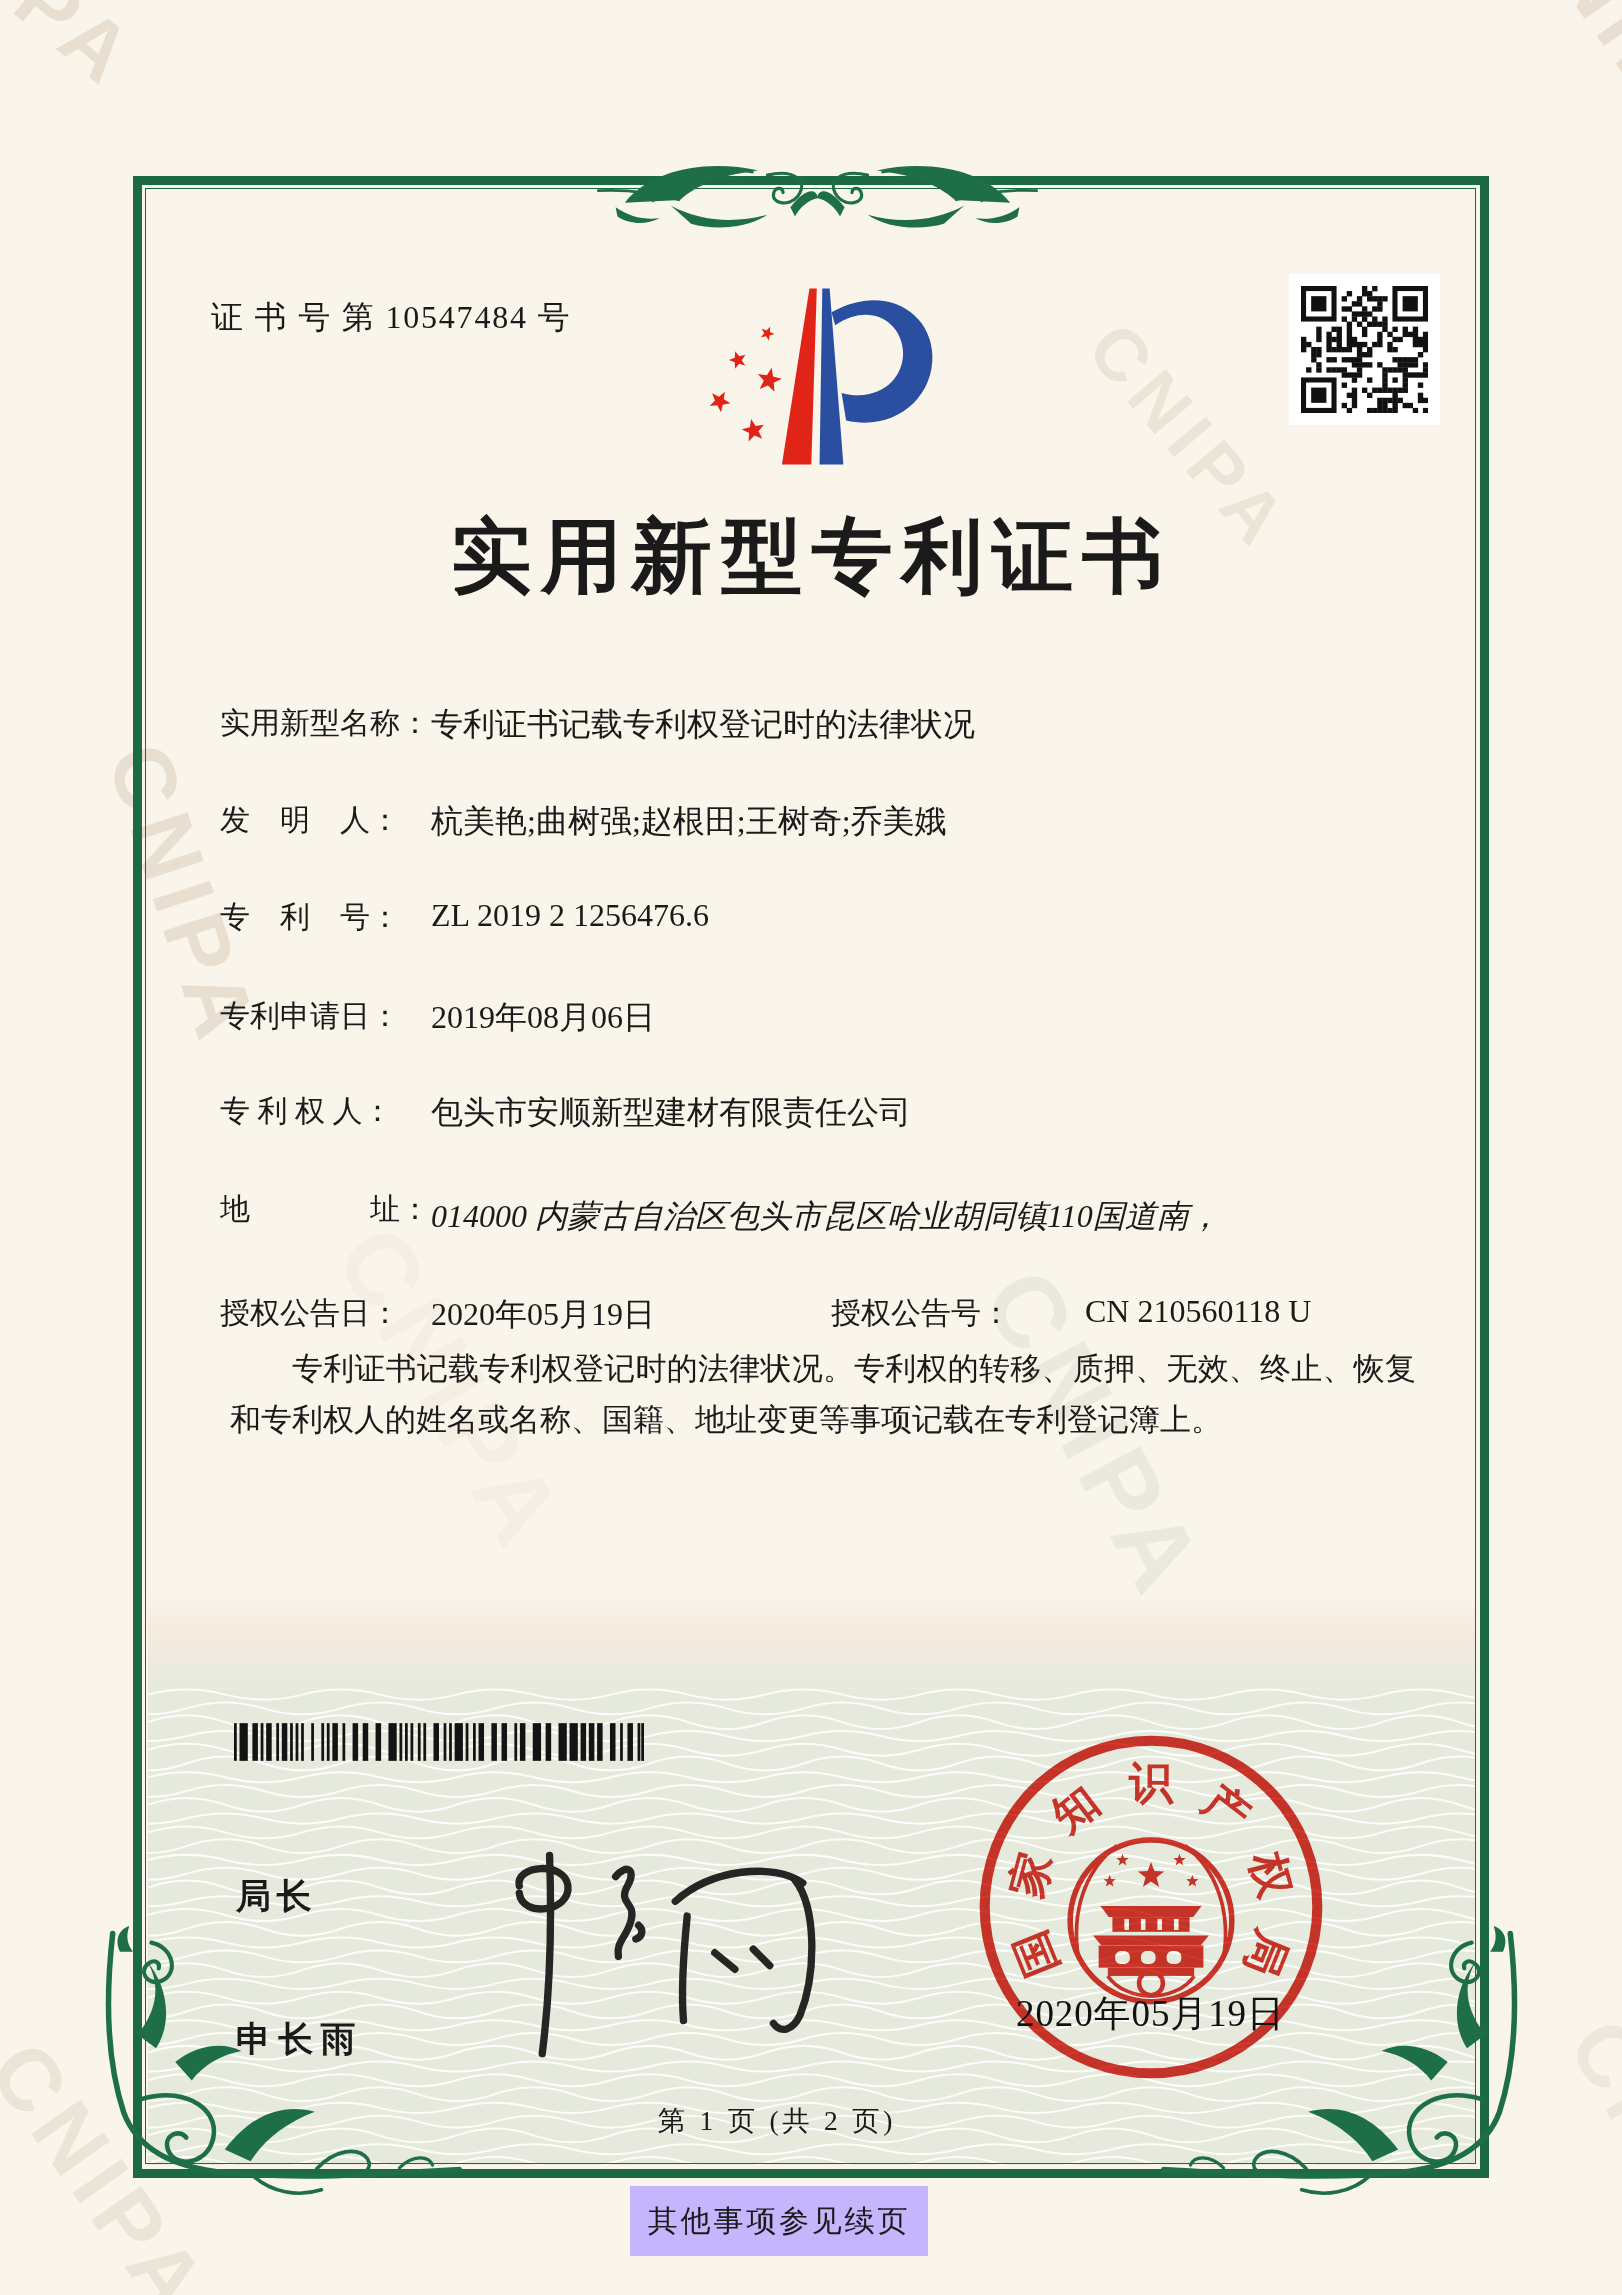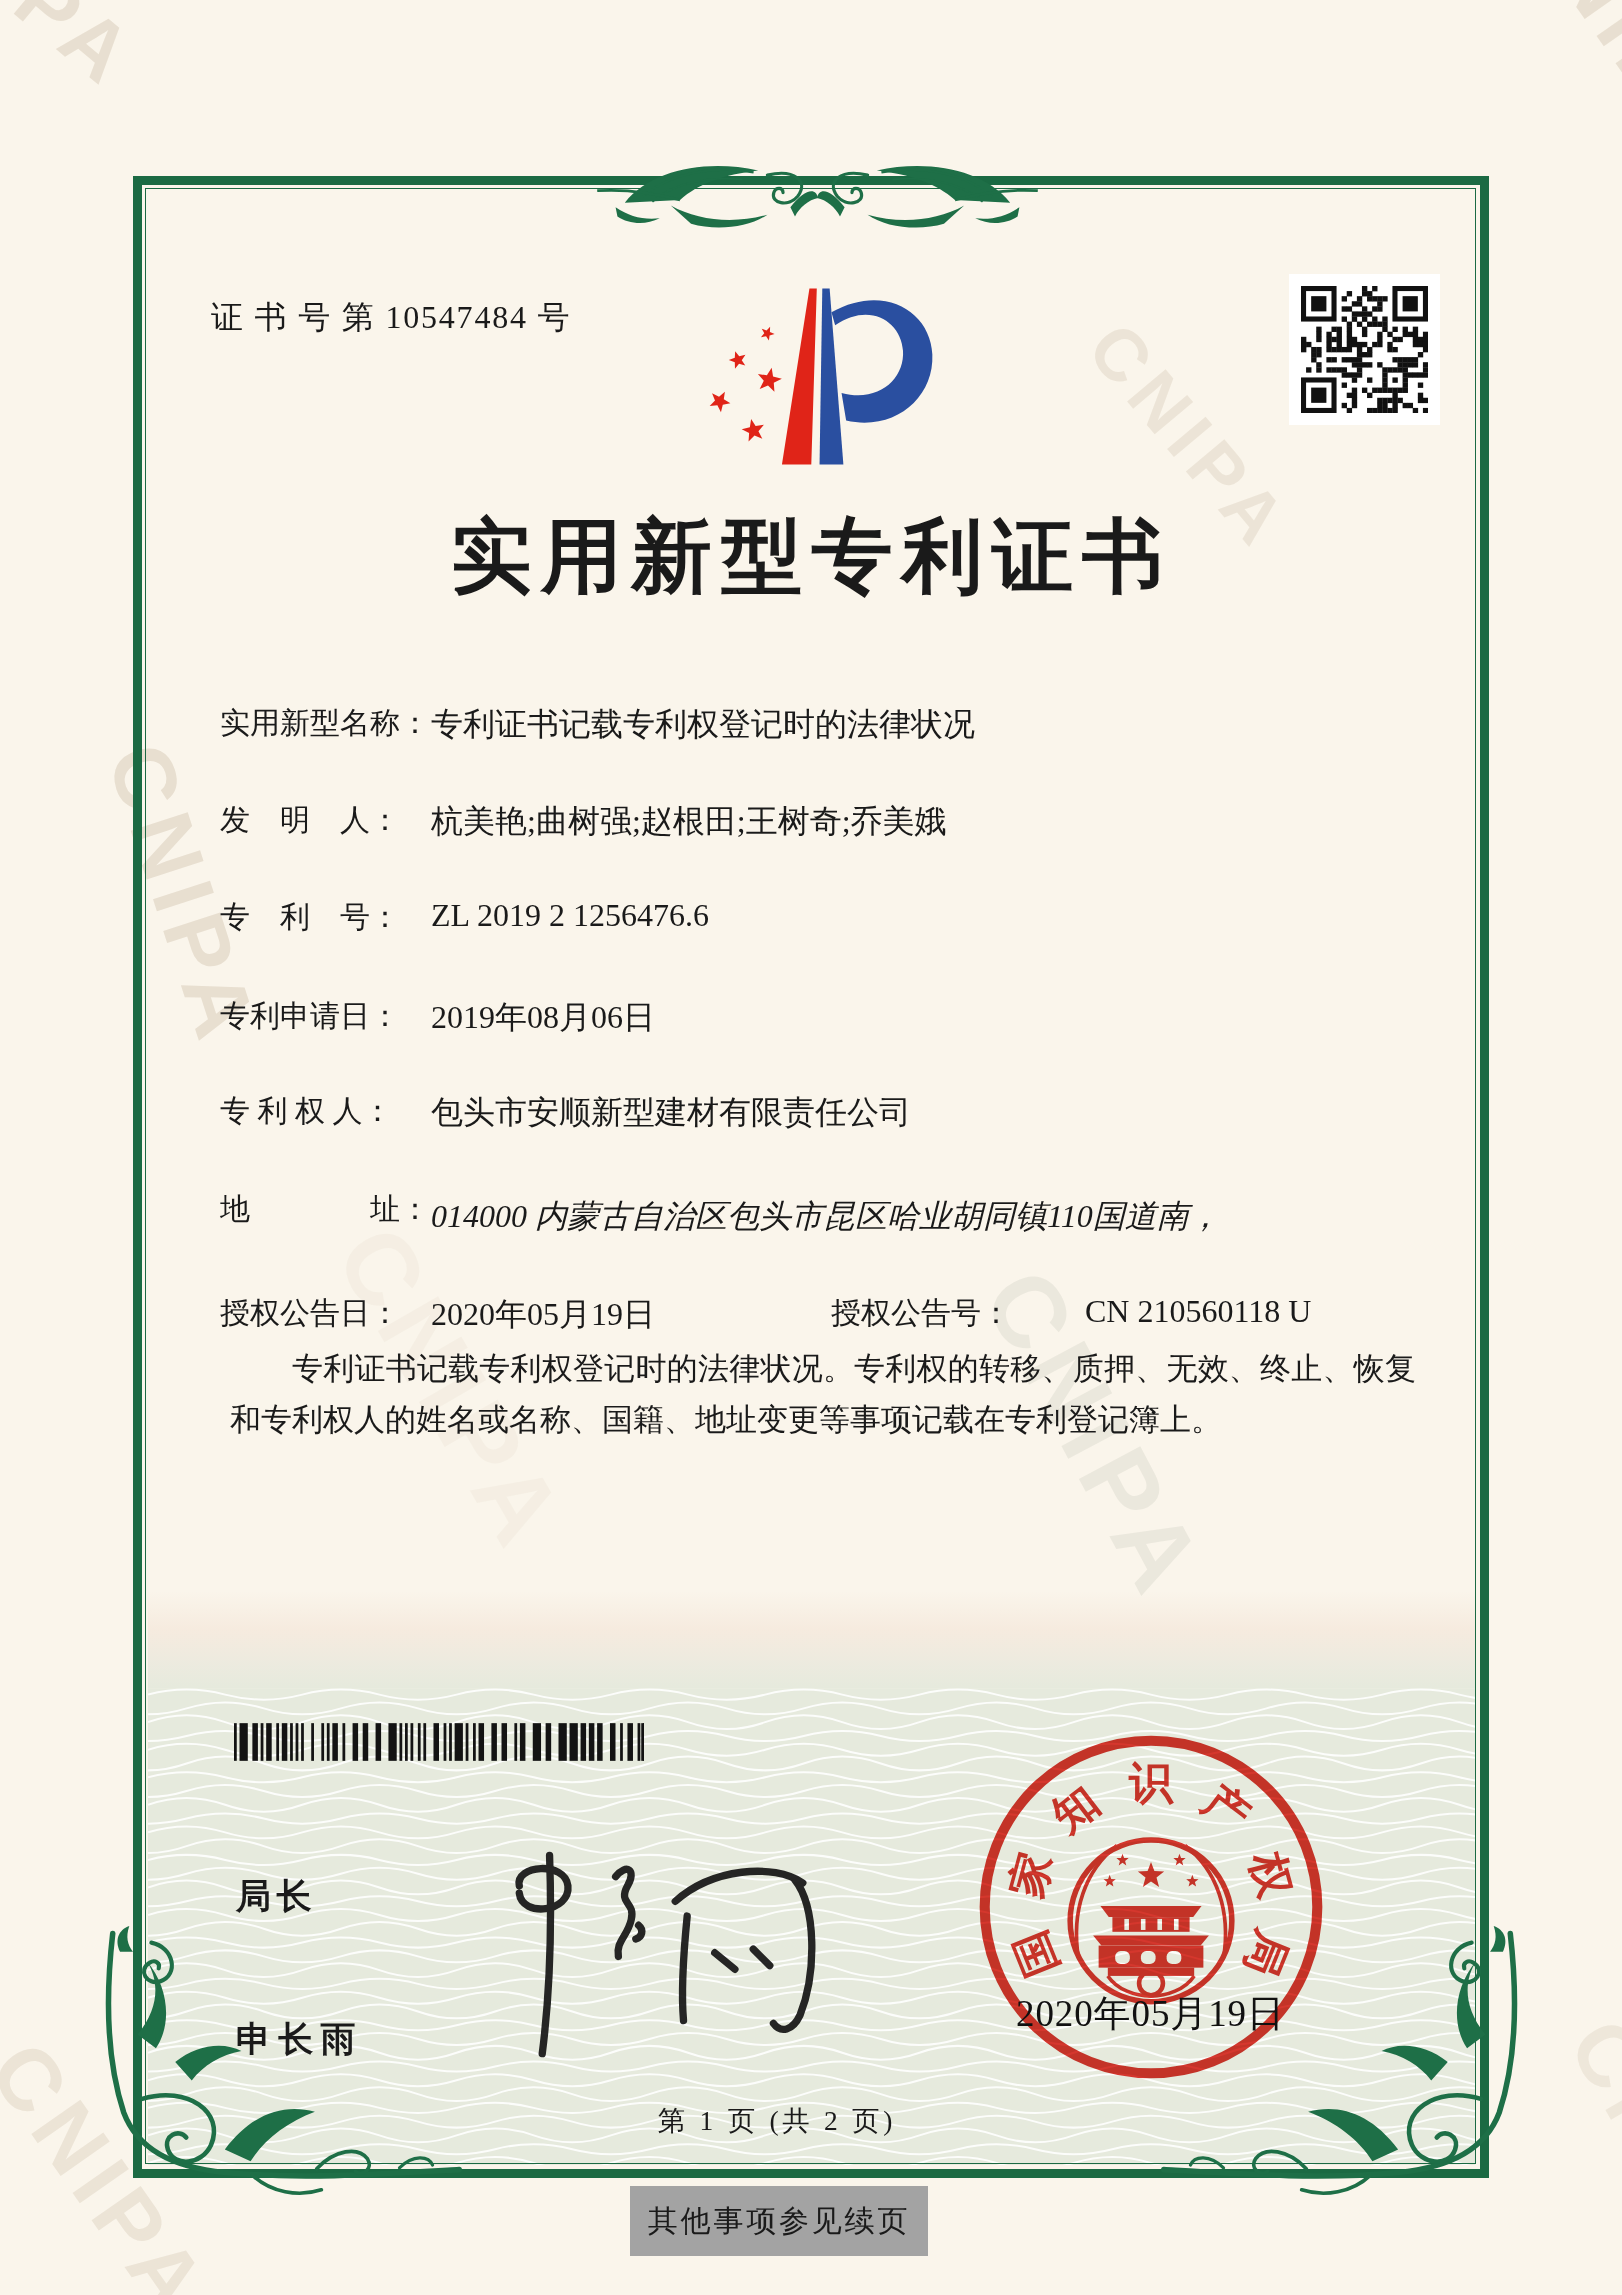--- a/index.html
+++ b/index.html
@@ -60,21 +60,21 @@
   #officer-title{position:absolute;left:236px;top:1873px;font-size:35px;font-weight:700;
     font-family:"Liberation Sans","DejaVu Sans",sans-serif;letter-spacing:5.5px;z-index:5;}
   #officer-name{position:absolute;left:236px;top:1969px;font-size:35px;font-weight:700;
     font-family:"Liberation Sans","DejaVu Sans",sans-serif;letter-spacing:7.3px;z-index:5;margin-top:47px;}
   #signature{position:absolute;left:478px;top:1835px;z-index:5;}
   #seal{position:absolute;left:970px;top:1726px;z-index:6;mix-blend-mode:multiply;}
   #seal-date{position:absolute;left:1016px;top:1989px;font-size:37px;letter-spacing:0.9px;color:#111;z-index:7;}
   #page-footer{position:absolute;left:0;top:2103px;width:1554px;text-align:center;
     font-size:27.5px;letter-spacing:3.7px;z-index:5;}
   #note-box{
-    position:absolute;left:630px;top:2186px;width:298px;height:70px;background:#a3a3a3;z-index:7;
+    position:absolute;left:630px;top:2186px;width:298px;height:70px;background:#c4b5fd;z-index:7;
     text-align:center;line-height:70px;font-size:30px;letter-spacing:2.8px;
   }
 </style>
 </head>
 <body>
 
 <div class="page">
 
   <div id="haze"></div>
   <svg id="wave-band" width="1327" height="477" viewBox="0 0 1445 519">

